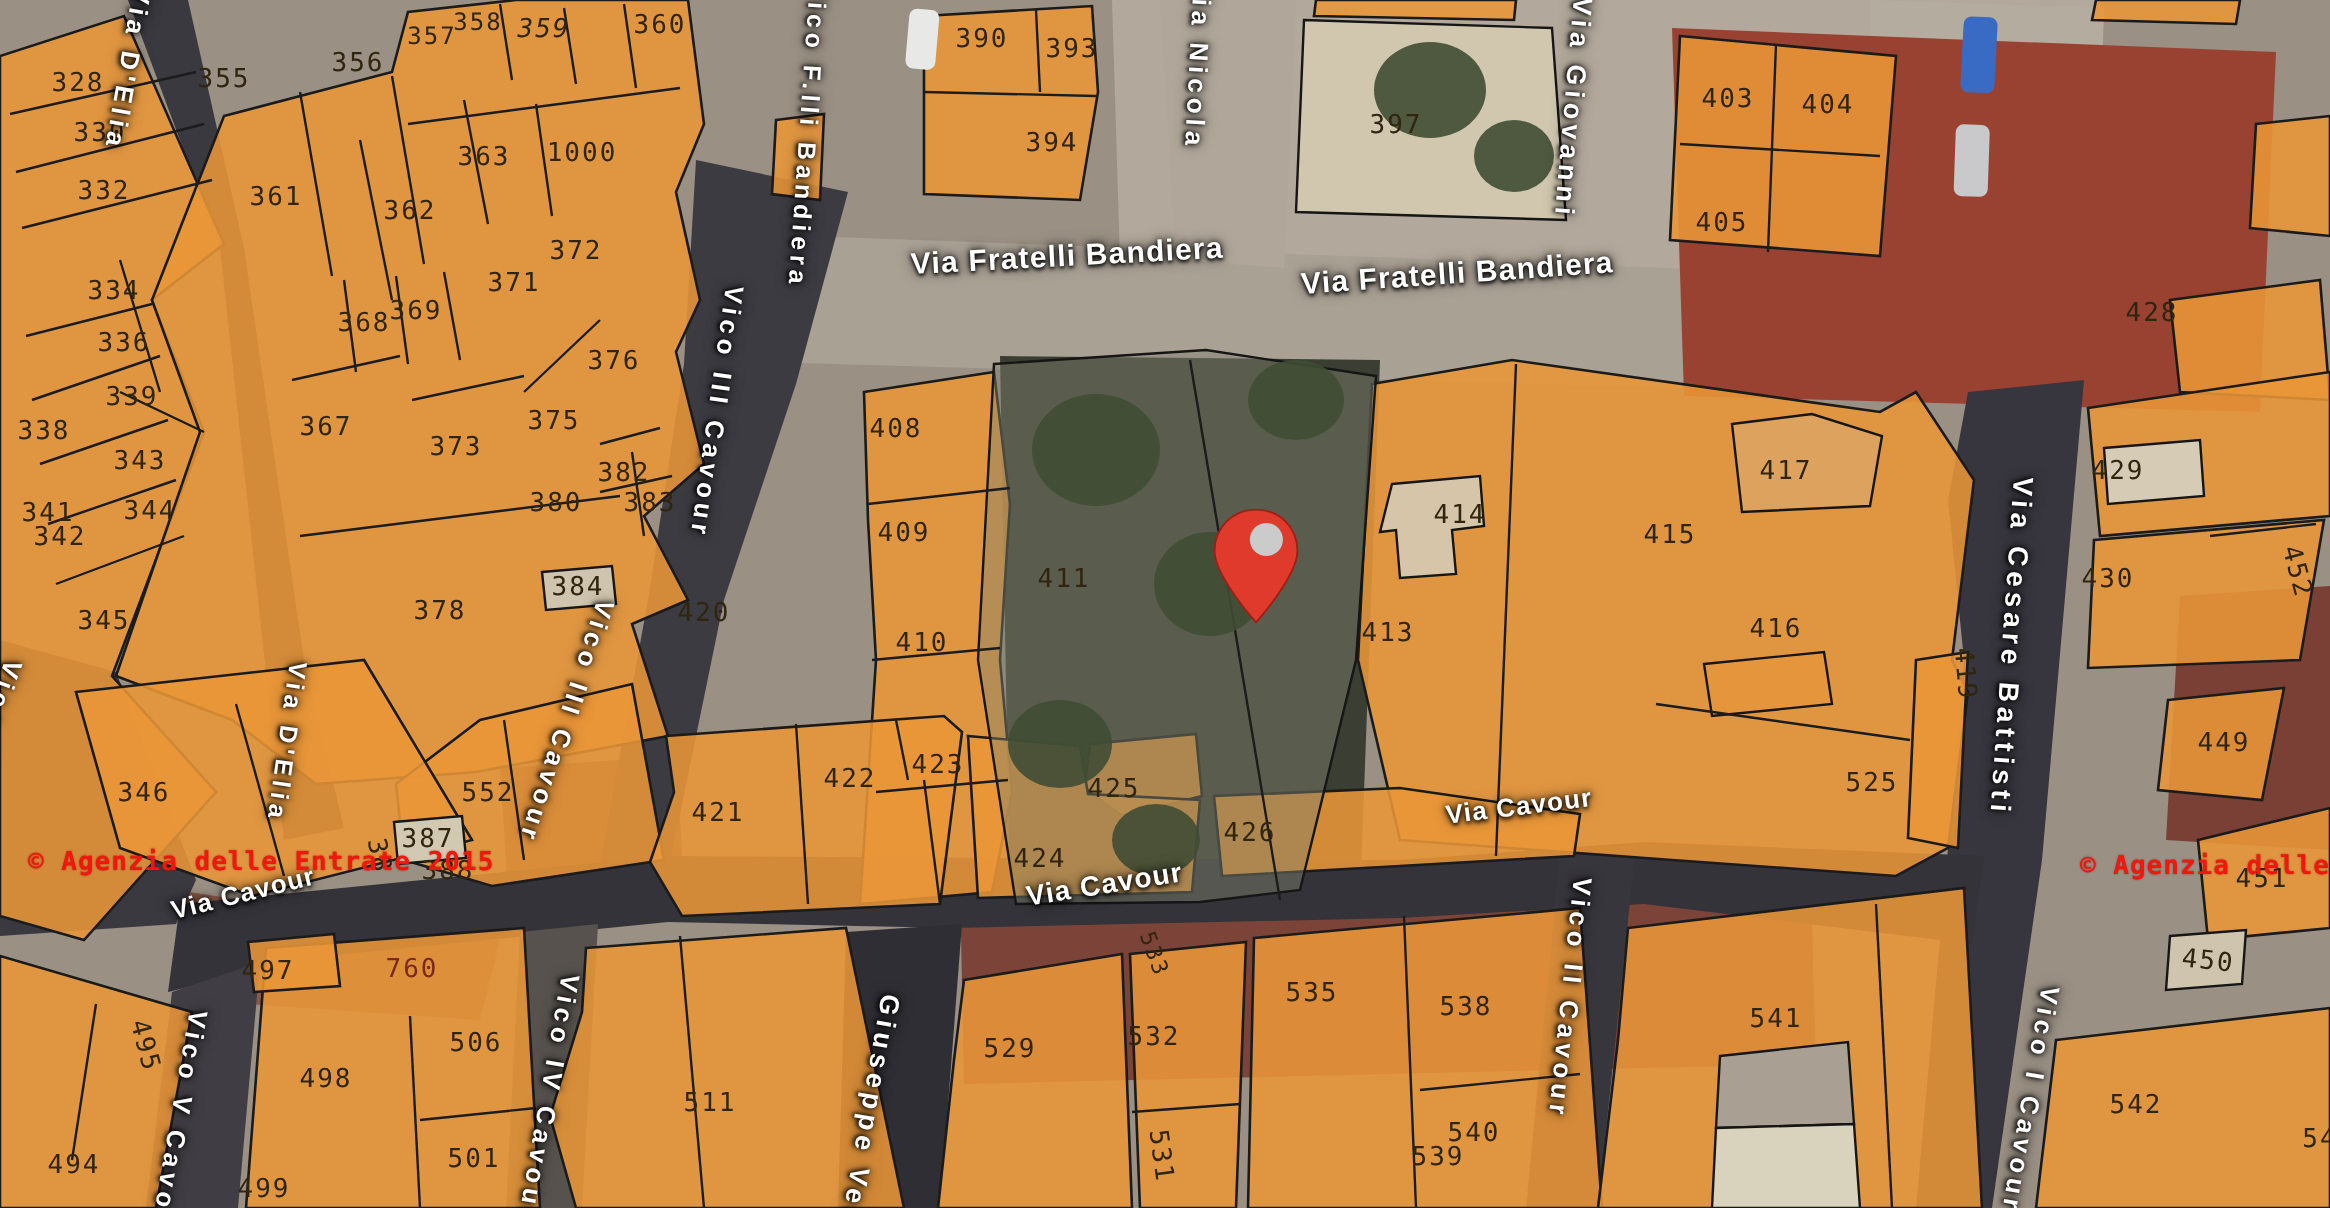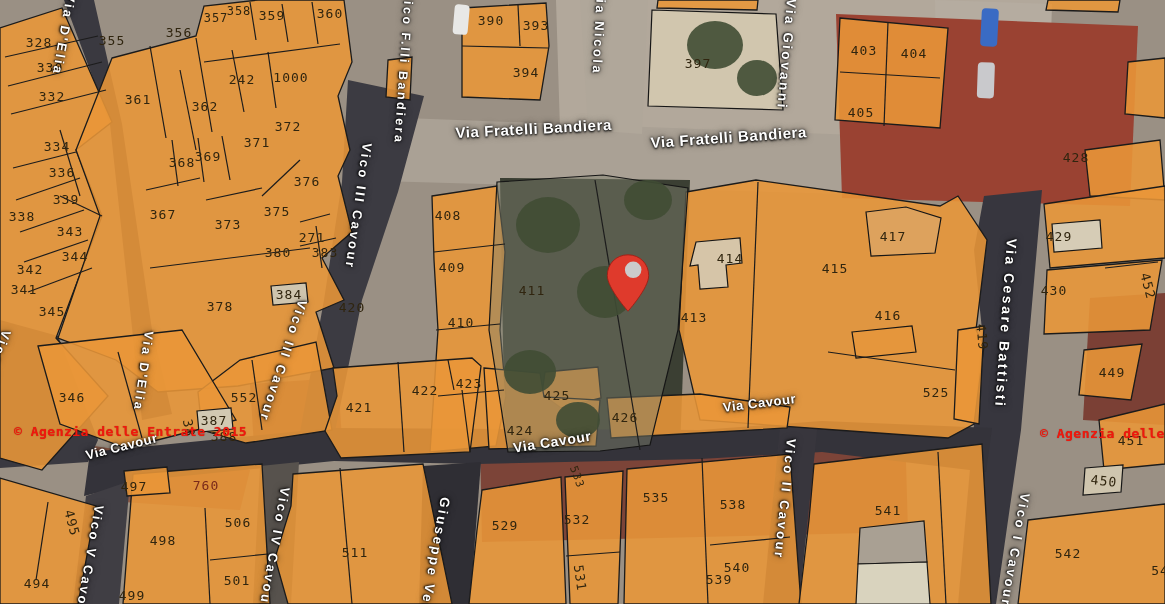--- a/index.html
+++ b/index.html
@@ -161,45 +161,45 @@
 
   <div id="labels">
       <span class="plabel" style="left: 39px; top: 42px; transform: translate(-50%, -50%) rotate(0deg);">328</span>
       <span class="plabel" style="left: 50px; top: 67px; transform: translate(-50%, -50%) rotate(0deg);">330</span>
       <span class="plabel" style="left: 52px; top: 96px; transform: translate(-50%, -50%) rotate(0deg);">332</span>
       <span class="plabel" style="left: 57px; top: 146px; transform: translate(-50%, -50%) rotate(0deg);">334</span>
       <span class="plabel" style="left: 62px; top: 172px; transform: translate(-50%, -50%) rotate(0deg);">336</span>
       <span class="plabel" style="left: 22px; top: 216px; transform: translate(-50%, -50%) rotate(0deg);">338</span>
       <span class="plabel" style="left: 66px; top: 199px; transform: translate(-50%, -50%) rotate(0deg);">339</span>
       <span class="plabel" style="left: 70px; top: 231px; transform: translate(-50%, -50%) rotate(0deg);">343</span>
-      <span class="plabel" style="left: 24px; top: 257px; transform: translate(-50%, -50%) rotate(0deg); margin-top: 32px;">341</span>
+      <span class="plabel" style="left: 24px; top: 257px; transform: translate(-50%, -50%) rotate(0deg);">341</span>
       <span class="plabel" style="left: 75px; top: 256px; transform: translate(-50%, -50%) rotate(0deg);">344</span>
       <span class="plabel" style="left: 30px; top: 269px; transform: translate(-50%, -50%) rotate(0deg);">342</span>
       <span class="plabel" style="left: 52px; top: 311px; transform: translate(-50%, -50%) rotate(0deg);">345</span>
       <span class="plabel" style="left: 72px; top: 397px; transform: translate(-50%, -50%) rotate(0deg);">346</span>
       <span class="plabel" style="left: 112px; top: 40px; transform: translate(-50%, -50%) rotate(0deg);">355</span>
       <span class="plabel" style="left: 179px; top: 32px; transform: translate(-50%, -50%) rotate(0deg);">356</span>
       <span class="plabel" style="left: 216px; top: 18px; font-size: 12px; transform: translate(-50%, -50%) rotate(0deg);">357</span>
       <span class="plabel" style="left: 239px; top: 11px; font-size: 12px; transform: translate(-50%, -50%) rotate(0deg);">358</span>
-      <span class="plabel" style="left: 272px; top: 15px; transform: translate(-50%, -50%) rotate(0deg);">359</span>
+      <span class="plabel" style="left: 272px; top: 15px; transform: translate(-50%, -50%) rotate(0deg); font-style: italic;">359</span>
       <span class="plabel" style="left: 330px; top: 13px; transform: translate(-50%, -50%) rotate(0deg);">360</span>
       <span class="plabel" style="left: 138px; top: 99px; transform: translate(-50%, -50%) rotate(0deg);">361</span>
       <span class="plabel" style="left: 205px; top: 106px; transform: translate(-50%, -50%) rotate(0deg);">362</span>
-      <span class="plabel" style="left: 242px; top: 79px; transform: translate(-50%, -50%) rotate(0deg);">242</span>
+      <span class="plabel" style="left: 242px; top: 79px; transform: translate(-50%, -50%) rotate(0deg);">363</span>
       <span class="plabel" style="left: 291px; top: 77px; transform: translate(-50%, -50%) rotate(0deg);">1000</span>
       <span class="plabel" style="left: 288px; top: 126px; transform: translate(-50%, -50%) rotate(0deg);">372</span>
       <span class="plabel" style="left: 257px; top: 142px; transform: translate(-50%, -50%) rotate(0deg);">371</span>
       <span class="plabel" style="left: 182px; top: 162px; transform: translate(-50%, -50%) rotate(0deg);">368</span>
       <span class="plabel" style="left: 208px; top: 156px; transform: translate(-50%, -50%) rotate(0deg);">369</span>
       <span class="plabel" style="left: 163px; top: 214px; transform: translate(-50%, -50%) rotate(0deg);">367</span>
       <span class="plabel" style="left: 228px; top: 224px; transform: translate(-50%, -50%) rotate(0deg);">373</span>
       <span class="plabel" style="left: 277px; top: 211px; transform: translate(-50%, -50%) rotate(0deg);">375</span>
       <span class="plabel" style="left: 307px; top: 181px; transform: translate(-50%, -50%) rotate(0deg);">376</span>
       <span class="plabel" style="left: 278px; top: 252px; transform: translate(-50%, -50%) rotate(0deg);">380</span>
-      <span class="plabel" style="left: 312px; top: 237px; transform: translate(-50%, -50%) rotate(0deg);">271</span>
+      <span class="plabel" style="left: 312px; top: 237px; transform: translate(-50%, -50%) rotate(0deg);">382</span>
       <span class="plabel" style="left: 325px; top: 252px; transform: translate(-50%, -50%) rotate(0deg);">383</span>
       <span class="plabel" style="left: 289px; top: 294px; transform: translate(-50%, -50%) rotate(0deg);">384</span>
       <span class="plabel" style="left: 220px; top: 306px; transform: translate(-50%, -50%) rotate(0deg);">378</span>
       <span class="plabel" style="left: 352px; top: 307px; transform: translate(-50%, -50%) rotate(0deg);">420</span>
       <span class="plabel" style="left: 244px; top: 397px; transform: translate(-50%, -50%) rotate(0deg);">552</span>
       <span class="plabel" style="left: 214px; top: 420px; transform: translate(-50%, -50%) rotate(0deg);">387</span>
       <span class="plabel" style="left: 224px; top: 436px; transform: translate(-50%, -50%) rotate(0deg);">388</span>
       <span class="plabel" style="left: 189px; top: 428px; transform: translate(-50%, -50%) rotate(78deg);">38</span>
       <span class="plabel" style="left: 491px; top: 20px; transform: translate(-50%, -50%) rotate(0deg);">390</span>
       <span class="plabel" style="left: 536px; top: 25px; transform: translate(-50%, -50%) rotate(0deg);">393</span>

